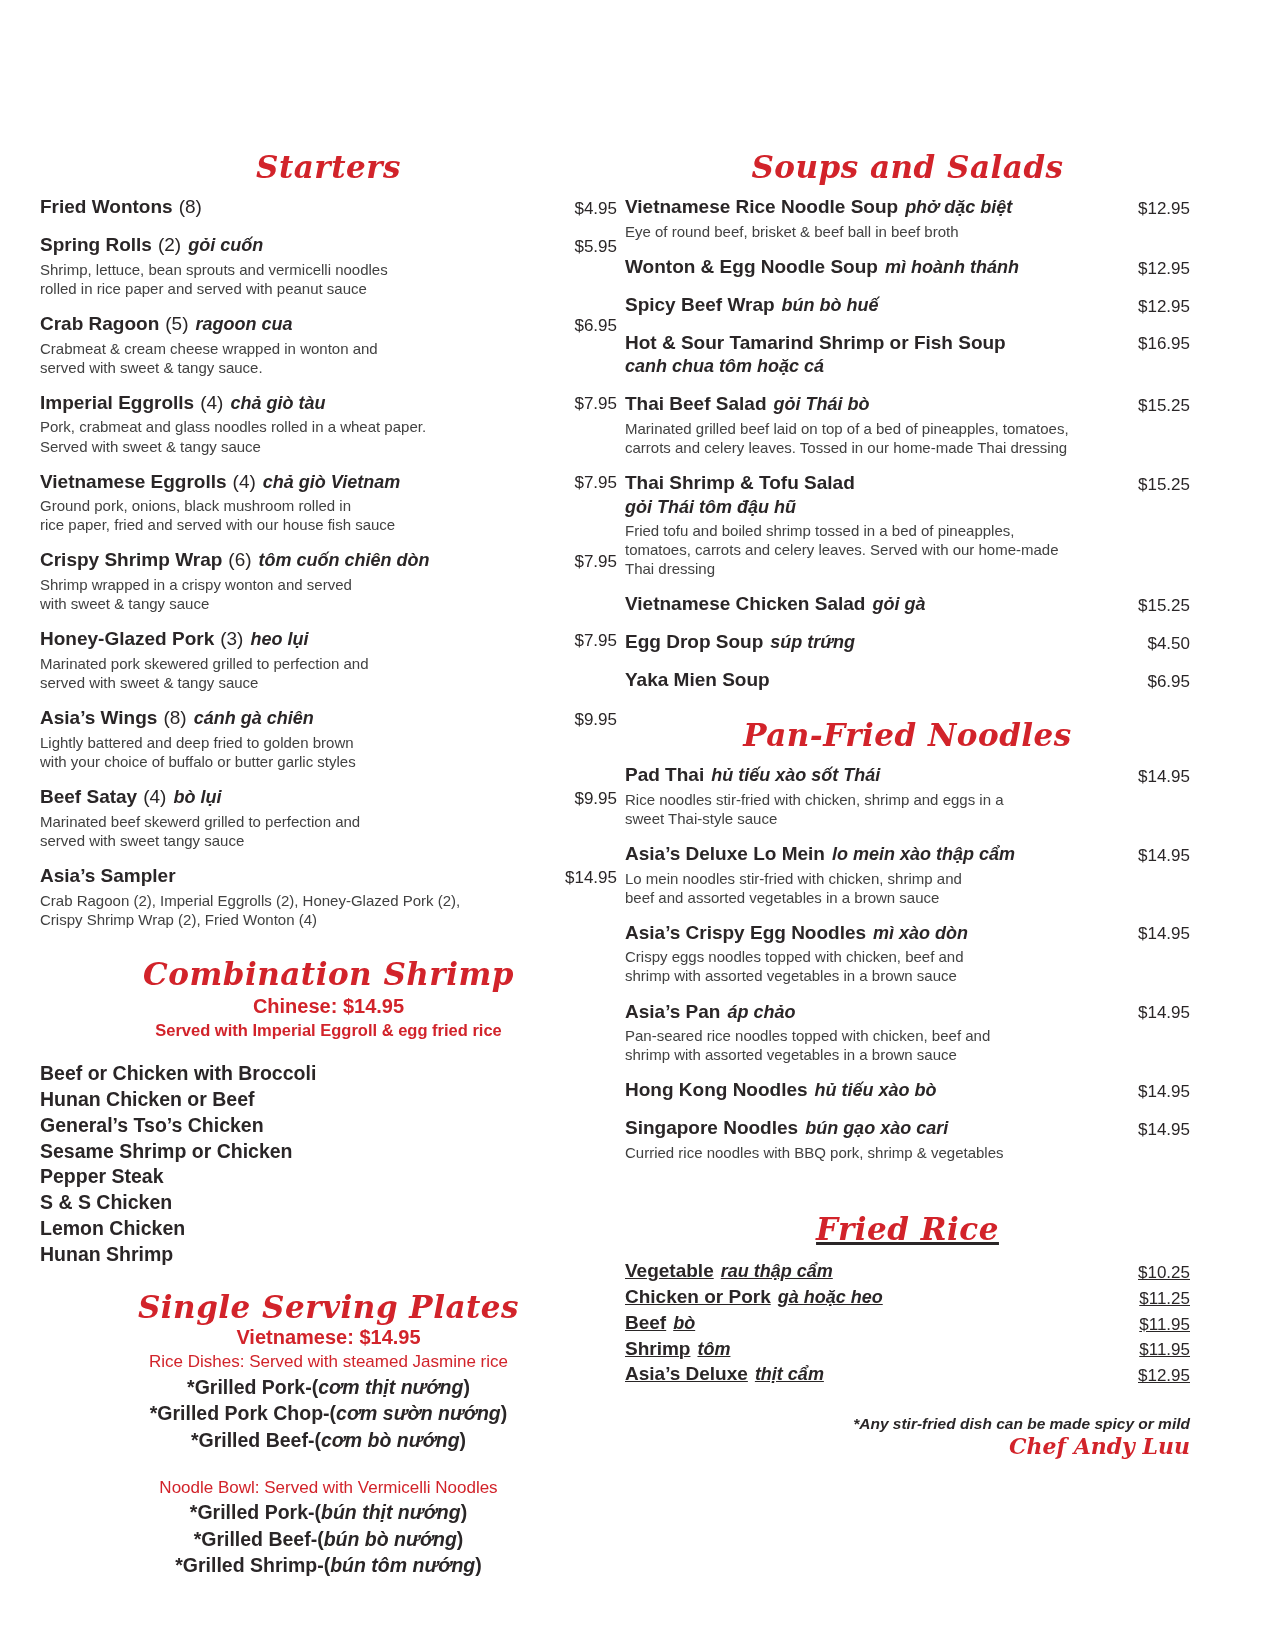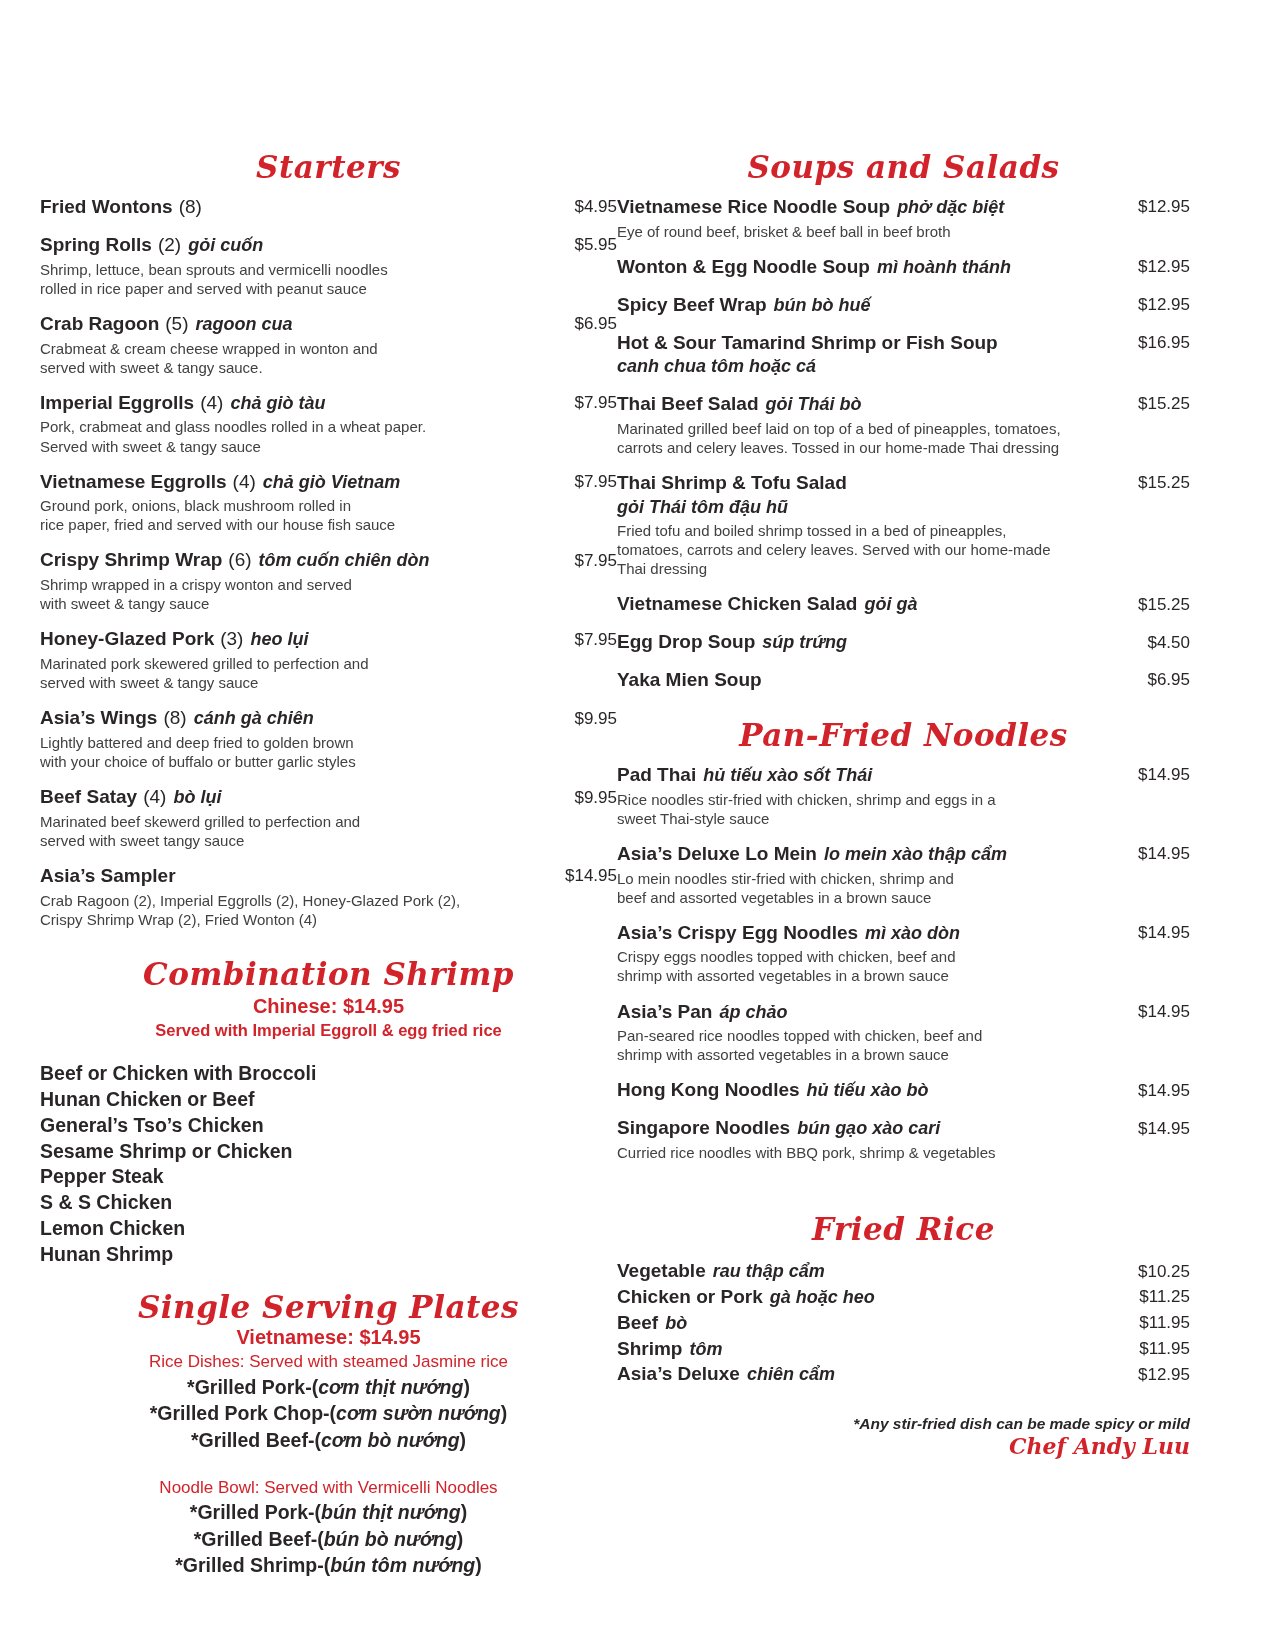--- a/index.html
+++ b/index.html
@@ -8,36 +8,36 @@
     width:1275px;height:1650px;overflow:hidden;
     font-family:"Liberation Sans","DejaVu Sans",sans-serif;
     color:var(--ink);
   }
   .page{
     box-sizing:border-box;
     width:1275px;height:1650px;
     padding:150px 85px 0 40px;
     display:grid;
     grid-template-columns:577px 1fr;
-    column-gap:0;
+    column-gap:8px;
   }
   
   .script-head{
     font-family:"DejaVu Serif",serif;
     font-style:italic;font-weight:bold;
     color:var(--accent);
     font-size:31px;line-height:1.1;
     text-align:center;
     letter-spacing:.5px;
     margin:0 0 12px 0;
   }
   section{margin:0;}
   
   .item{margin-bottom:15px;}
-  .row{display:flex;align-items:center;}
+  .row{display:flex;align-items:flex-end;}
   .title{flex:1;line-height:1.2;}
   .nm{font-weight:bold;font-size:19px;}
   .qty{font-size:19px;font-weight:normal;margin-left:6px;}
   .vt{font-weight:bold;font-style:italic;font-size:18px;margin-left:7px;}
   .price{font-size:17px;white-space:nowrap;margin-left:10px;}
   .vt-below{font-weight:bold;font-style:italic;font-size:18px;line-height:1.2;margin-top:2px;}
   .desc{
     font-size:15px;line-height:1.27;color:var(--desc);
     white-space:pre-line;margin-top:3px;
   }
@@ -54,21 +54,21 @@
   .sec-single{margin-top:22px;}
   .sec-single .script-head{margin-bottom:2px;}
   .red-note{color:var(--accent);font-size:17px;text-align:center;line-height:1.25;margin-top:2px;}
   .grilled-list{margin-top:1px;}
   .grilled{font-size:19.5px;line-height:1.36;text-align:center;}
   .grilled .pre,.grilled .post{font-weight:bold;}
   .grilled .gvt{font-weight:bold;font-style:italic;}
   .noodle-note{margin-top:24px;}
   
   .sec-pan{margin-top:26px;}
-  .sec-rice{margin-top:50px;}
+  .sec-rice{margin-top:50px;text-decoration:underline;}
   .sec-rice .script-head{margin-bottom:14px;}
   .tight .item{margin-bottom:3px;}
   
   .footer{margin-top:28px;text-align:right;}
   .footnote{font-weight:bold;font-style:italic;font-size:15.5px;line-height:1.3;}
   .signature{
     font-family:"DejaVu Serif",serif;
     font-style:italic;font-weight:bold;
     color:var(--accent);font-size:22px;line-height:1.15;
   }
@@ -398,21 +398,21 @@
 
           <div class="item">
             <div class="row">
               <div class="title"><span class="nm">Shrimp</span><span class="vt">tôm</span></div>
               <div class="price">$11.95</div>
             </div>
           </div>
 
           <div class="item">
             <div class="row">
-              <div class="title"><span class="nm">Asia’s Deluxe</span><span class="vt">chiên cẩm</span></div>
+              <div class="title"><span class="nm">Asia’s Deluxe</span><span class="vt">thịt cẩm</span></div>
               <div class="price">$12.95</div>
             </div>
           </div>
         </div>
     </section>
 
     <div class="footer">
       <div class="footnote">*Any stir-fried dish can be made spicy or mild</div>
       <div class="signature">Chef Andy Luu</div>
     </div>

